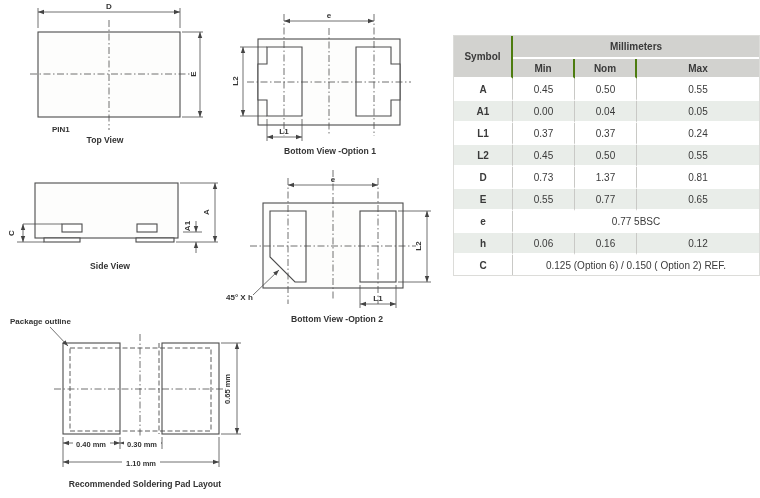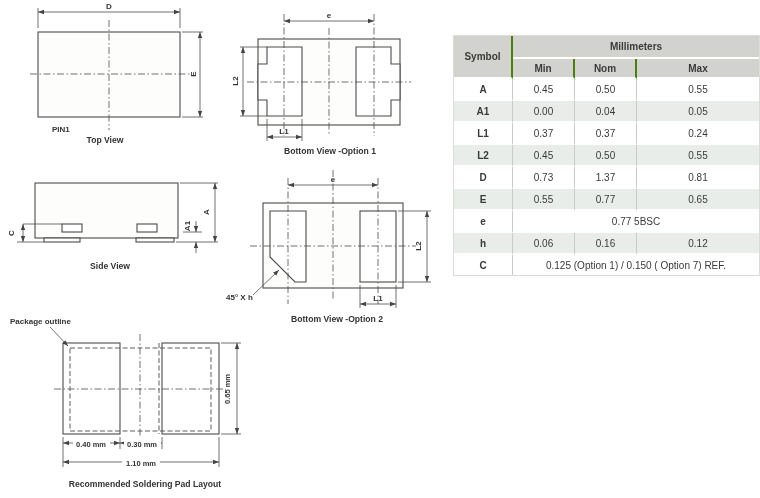--- a/index.html
+++ b/index.html
@@ -227,18 +227,18 @@
       <td class="spanv" colspan="3">0.77 5BSC</td>
     </tr>
     <tr class="alt">
       <td class="sym">h</td>
       <td>0.06</td>
       <td>0.16</td>
       <td>0.12</td>
     </tr>
     <tr>
       <td class="sym">C</td>
-      <td class="spanv" colspan="3">0.125 (Option 1) / 0.150 ( Option 7) REF.</td>
+      <td class="spanv" colspan="3">0.125 (Option 6) / 0.150 ( Option 2) REF.</td>
     </tr>
   </tbody>
     </table>
 
 </div>
 
 </body></html>

